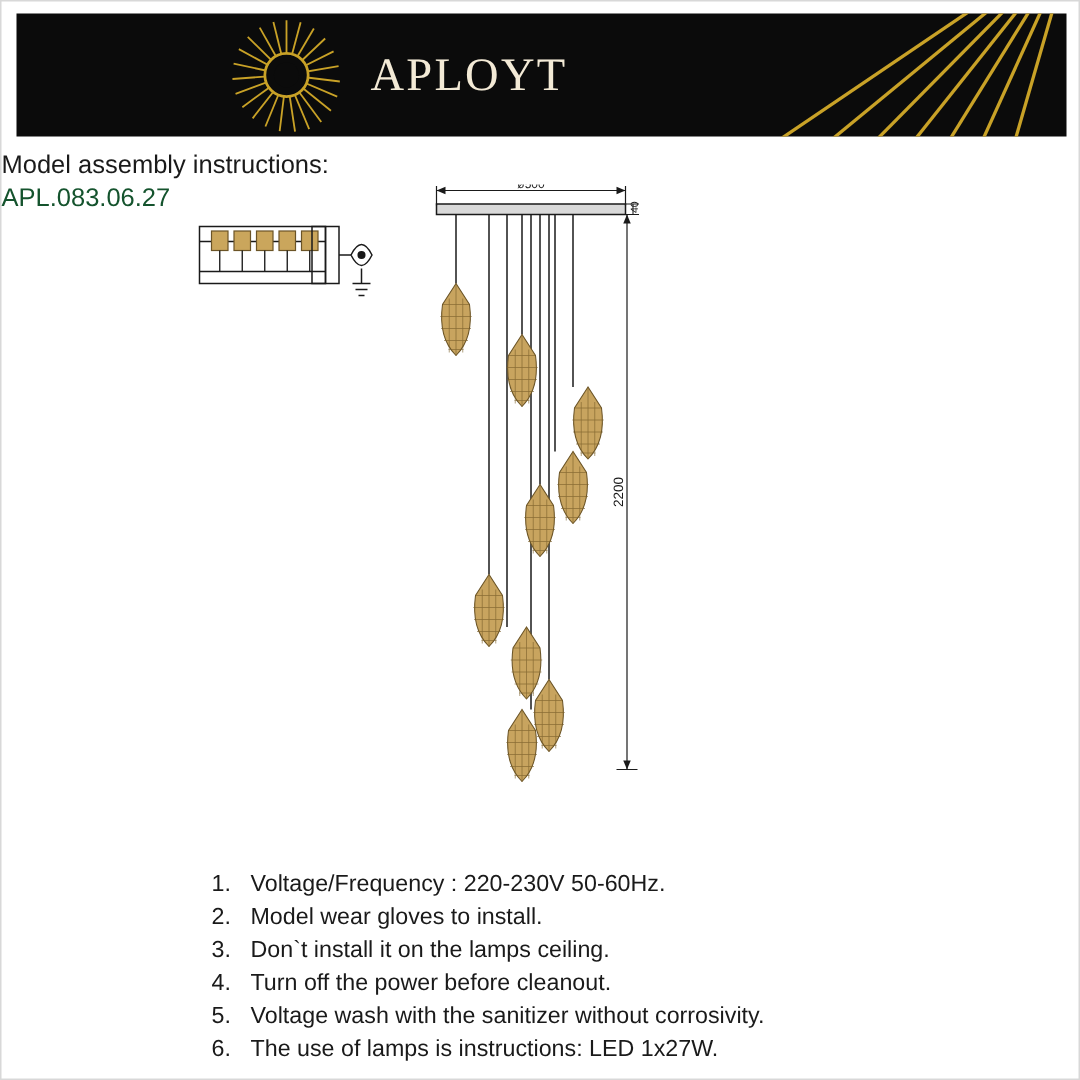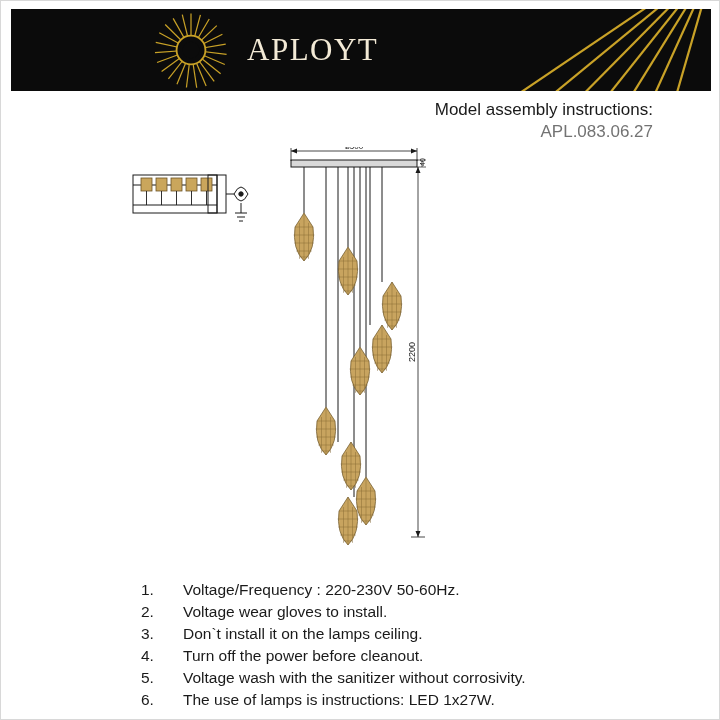--- a/index.html
+++ b/index.html
@@ -59,38 +59,38 @@
     width: 250px;
     height: 210px;
   }
 
   
   .title-wrap {
     position: absolute;
     left: 0;
     top: 98px;
     width: 652px;
-    text-align: right;
+    text-align: left;
   }
   .title-main {
     font-size: 17px;
     color: #1a1a1a;
     line-height: 22px;
   }
   .title-model {
     font-size: 17px;
-    color: #737373;
+    color: #14532d;
     line-height: 22px;
   }
 
   
   .drawing {
     position: absolute;
     left: 0;
-    top: 146px;
+    top: 122px;
     width: 720px;
     height: 430px;
   }
 
   
   .notes {
     position: absolute;
     left: 140px;
     top: 578px;
     width: 560px;
@@ -103,21 +103,20 @@
     color: #1a1a1a;
     margin-bottom: 1px;
   }
   .note-num {
     width: 26px;
     flex: 0 0 26px;
     text-align: left;
   }
   .note-text {
     flex: 1 1 auto;
-    margin-left: 16px;
   }
 </style>
 </head>
 <body>
 
 <div class="page">
 
   <div class="banner">
 
     <svg class="banner-sun" viewBox="0 0 100 100">
@@ -319,21 +318,21 @@
     </svg>
   </div>
 
   <div class="notes">
     <div class="note-row">
       <span class="note-num">1.</span>
       <span class="note-text">Voltage/Frequency : 220-230V 50-60Hz.</span>
     </div>
     <div class="note-row">
       <span class="note-num">2.</span>
-      <span class="note-text">Voltage wear gloves to install.</span>
+      <span class="note-text">Model wear gloves to install.</span>
     </div>
     <div class="note-row">
       <span class="note-num">3.</span>
       <span class="note-text">Don`t install it on the lamps ceiling.</span>
     </div>
     <div class="note-row">
       <span class="note-num">4.</span>
       <span class="note-text">Turn off the power before cleanout.</span>
     </div>
     <div class="note-row">

